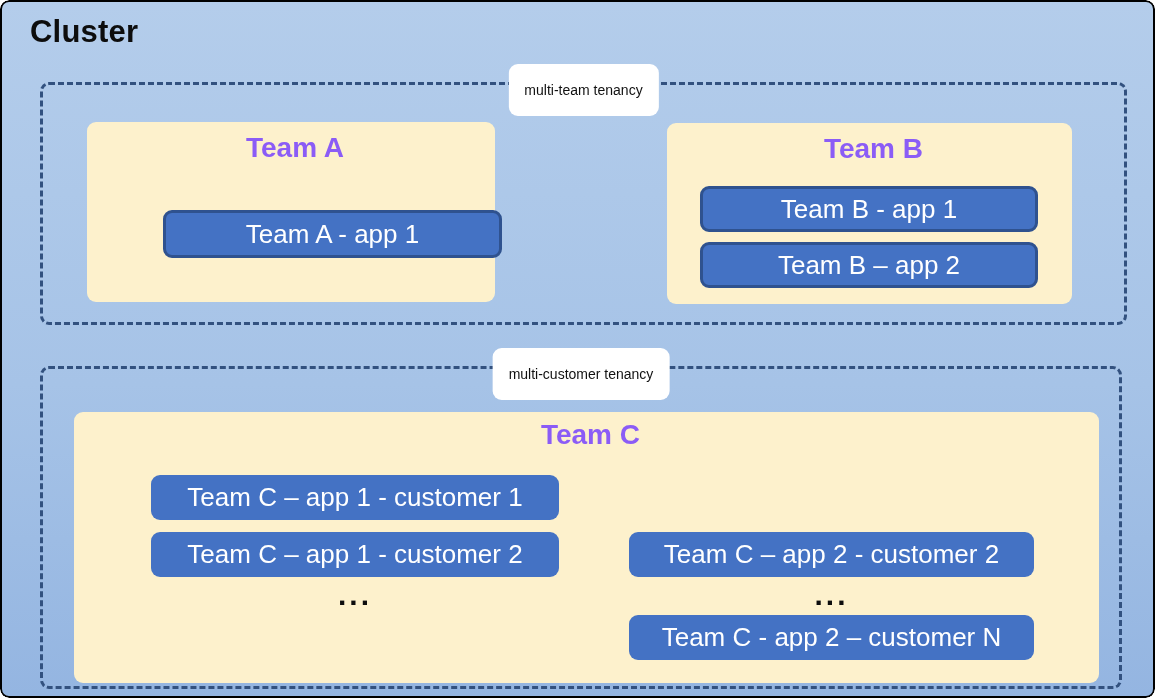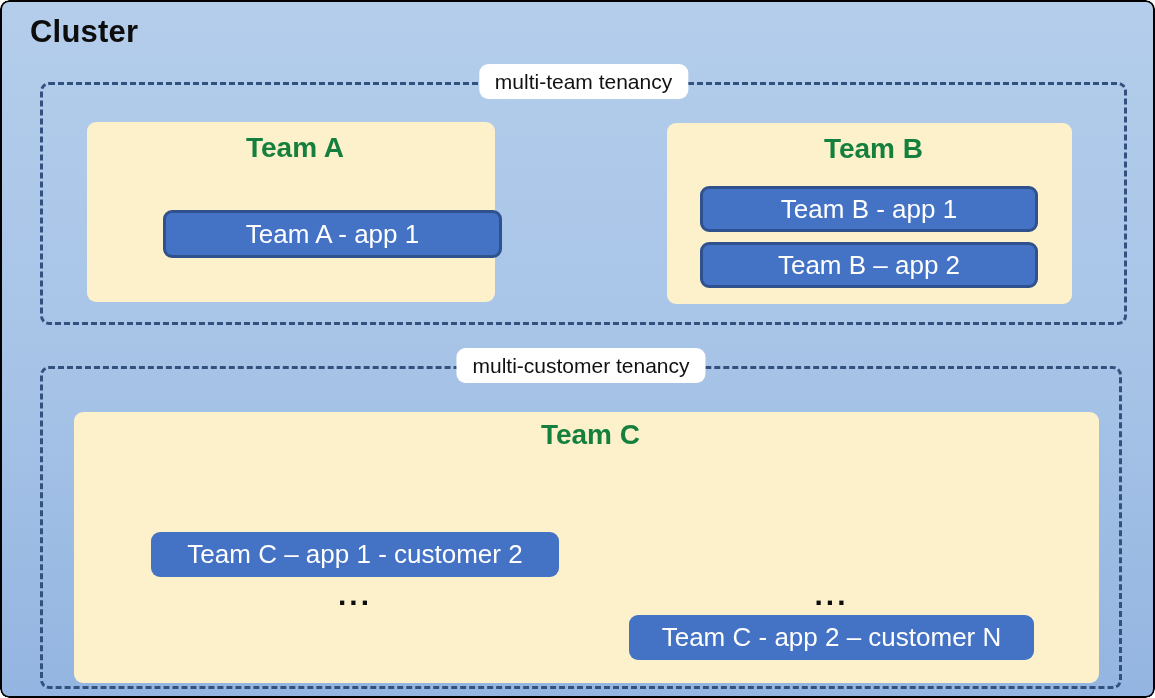--- a/index.html
+++ b/index.html
@@ -37,43 +37,43 @@
   }
   .group-multi-team   { left: 38px; top: 80px;  width: 1087px; height: 243px; }
   .group-multi-customer { left: 38px; top: 364px; width: 1082px; height: 323px; }
 
   .tenancy-label {
     position: absolute;
     left: 50%;
     top: -21px;
     transform: translateX(-50%);
     background: #ffffff;
-    padding: 4px 16px;
-    font-size: 21px;
+    padding: 17px 16px;
+    font-size: 14px;
     color: #111111;
     white-space: nowrap;
     line-height: 1.3;
   }
 
   .panel {
     position: absolute;
     background: #FDF1CC;
   }
   .panel-team-a { left: 44px;  top: 37px; width: 408px;  height: 180px; }   
   .panel-team-b { left: 624px; top: 38px; width: 405px;  height: 181px; padding-left: 31px; }
   .panel-team-c { left: 15px;  top: 43px; width: 1025px; height: 271px; margin-left: 16px; }   
 
   .panel-title {
     position: absolute;
     left: 8px; right: 0;
     top: 10px;
     text-align: center;
     font-size: 28px;
     font-weight: 700;
-    color: #15803d;
+    color: #8b5cf6;
   }
   .panel-team-c .panel-title { top: 7px; }
 
   .app-box {
     position: absolute;
     background: #4472C4;
     color: #ffffff;
     display: flex;
     align-items: center;
     justify-content: center;
@@ -131,22 +131,24 @@
         <div class="app-box bordered team-b-app2">Team B – app 2</div>
       </div>
     </div>
 
     <div class="dashed-group group-multi-customer">
       <div class="tenancy-label">multi-customer tenancy</div>
 
       <div class="panel panel-team-c">
         <div class="panel-title">Team C</div>
 
+        <div class="app-box c-col1 c-row1">Team C – app 1 - customer 1</div>
         <div class="app-box c-col1 c-row2">Team C – app 1 - customer 2</div>
         <div class="ellipsis-row c-col1">...</div>
 
+        <div class="app-box c-col2 c-row2">Team C – app 2 - customer 2</div>
         <div class="ellipsis-row c-col2">...</div>
         <div class="app-box c-col2 c-rowN">Team C - app 2 – customer N</div>
       </div>
     </div>
 
   </div>
 </div>
 
 </body></html>

